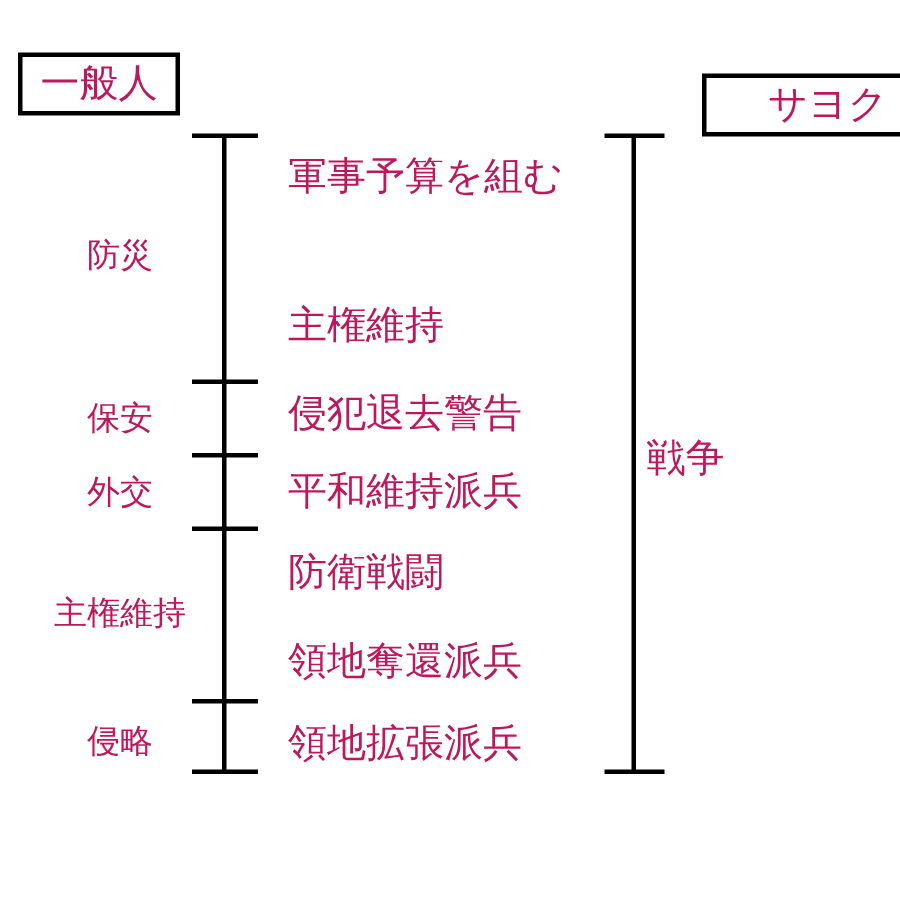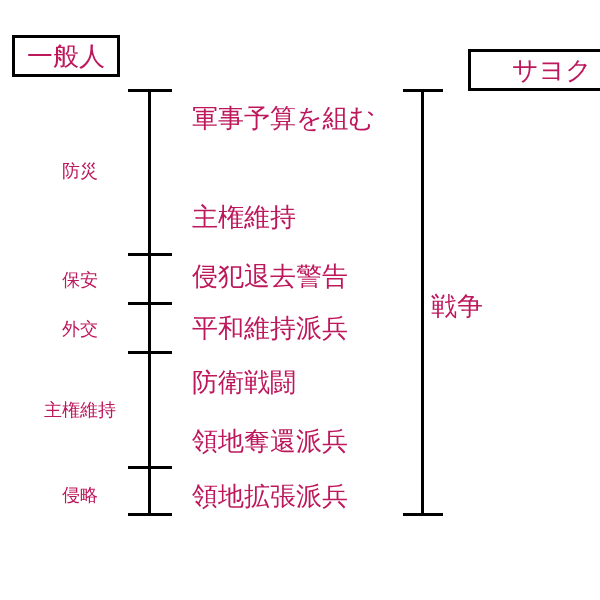--- a/index.html
+++ b/index.html
@@ -46,21 +46,21 @@
     left: 192px;
     font-size: 26px;
     line-height: 30px;
     white-space: nowrap;
   }
   .category {
     position: absolute;
     left: 4px;
     width: 152px;
     text-align: center;
-    font-size: 18px;
+    font-size: 22px;
     line-height: 30px;
     white-space: nowrap;
   }
   .war-label {
     position: absolute;
     left: 431px;
     font-size: 26px;
     line-height: 30px;
     white-space: nowrap;
   }

